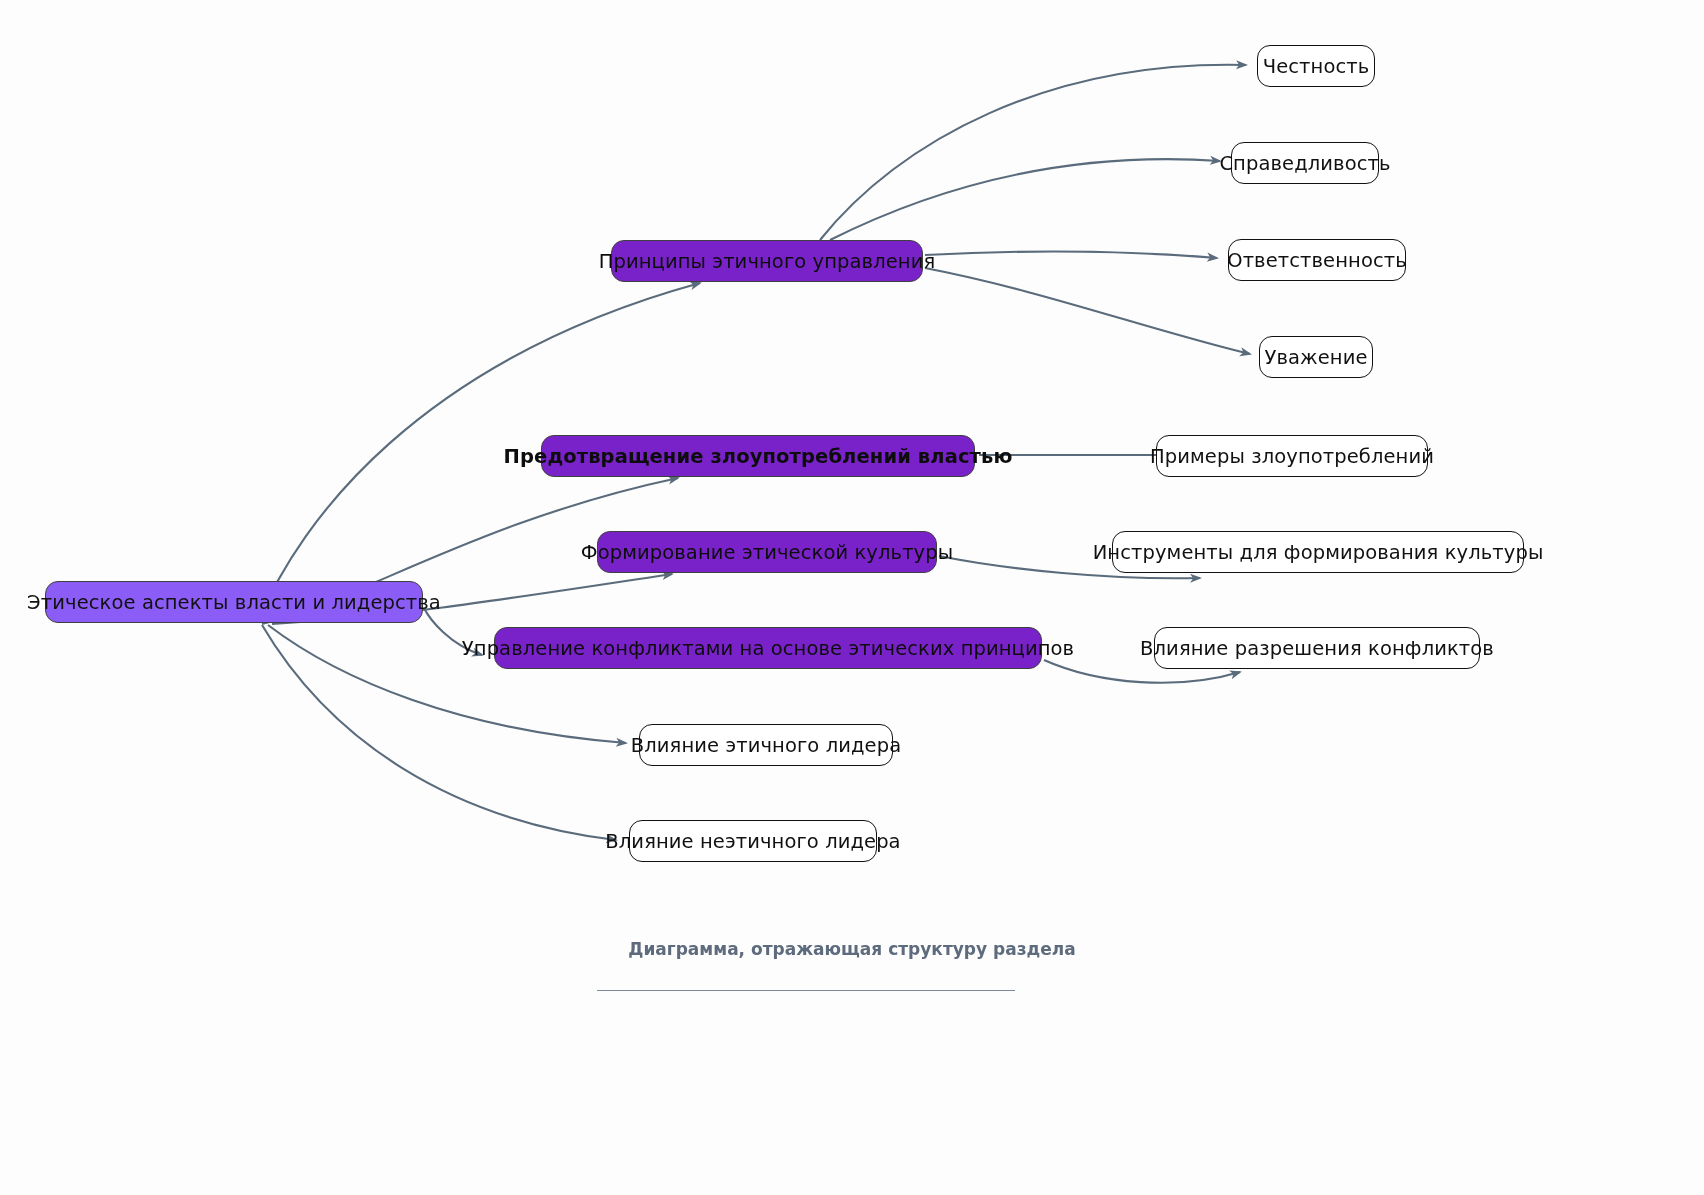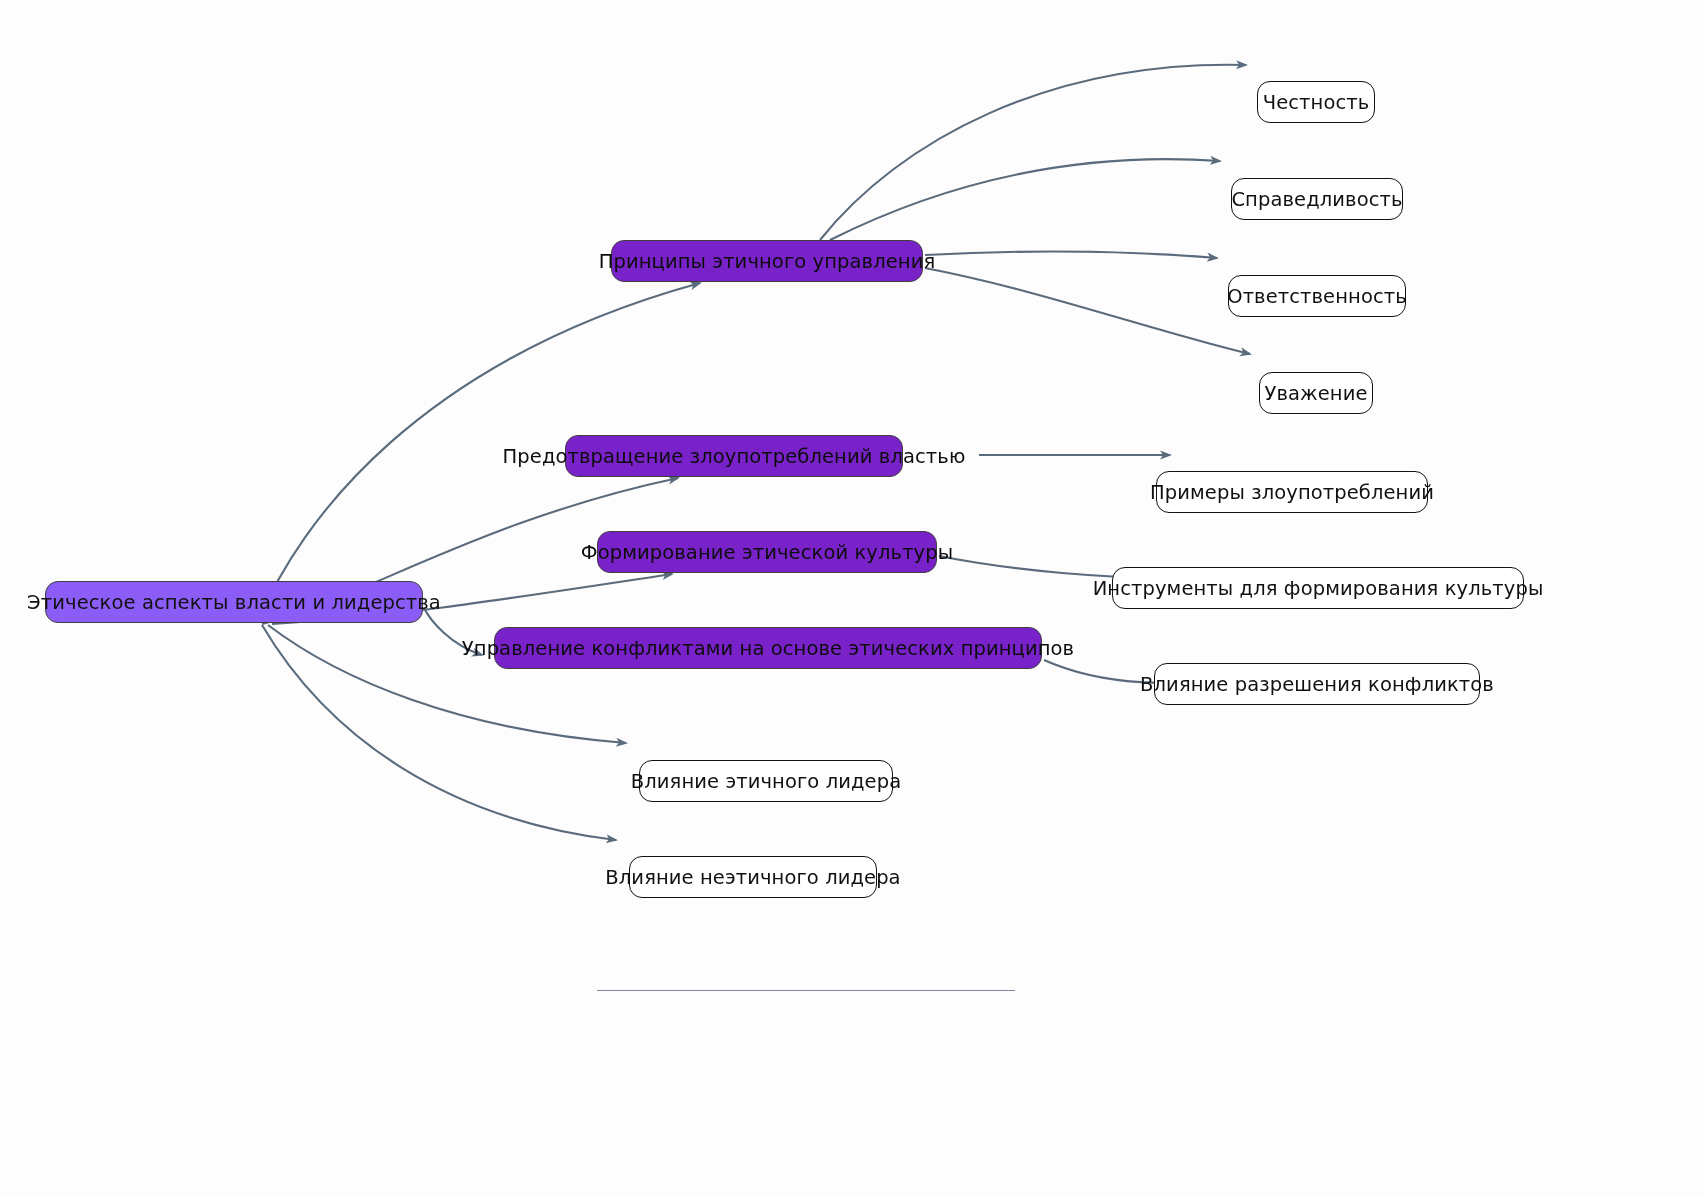--- a/index.html
+++ b/index.html
@@ -55,21 +55,20 @@
     padding: 0 28px;
   }
   .node-leaf {
     background: #ffffff;
     border: 1.7px solid #111111;
     border-radius: 13px;
     color: #111111;
     font-size: 19.5px;
     height: 42px;
     padding: 12px 16px;
-    margin-top: 36px;
   }
   .caption {
     position: absolute;
     width: 100%;
     text-align: center;
     color: #5d6b7d;
     font-weight: bold;
     font-size: 17px;
     line-height: 22px;
     font-family: "DejaVu Sans", sans-serif;
@@ -116,33 +115,33 @@
       </g>
   </svg>
 
   <div id="nodes">
       <div class="node node-root" style="left: 45px; top: 581px; width: 378px;">
         <span>Этическое аспекты власти и лидерства</span>
       </div>
       <div class="node node-branch" style="left: 611px; top: 240px; width: 312px;">
         <span>Принципы этичного управления</span>
       </div>
-      <div class="node node-branch" style="left: 565px; top: 435px; width: 338px;">
+      <div class="node node-branch" style="left: 541px; top: 435px; width: 434px; font-weight: bold;">
         <span>Предотвращение злоупотреблений властью</span>
       </div>
       <div class="node node-branch" style="left: 597px; top: 531px; width: 340px;">
         <span>Формирование этической культуры</span>
       </div>
       <div class="node node-branch" style="left: 494px; top: 627px; width: 548px;">
         <span>Управление конфликтами на основе этических принципов</span>
       </div>
       <div class="node node-leaf" style="left: 1257px; top: 45px; width: 118px;">
         <span>Честность</span>
       </div>
-      <div class="node node-leaf" style="left: 1231px; top: 142px; width: 172px;">
+      <div class="node node-leaf" style="left: 1231px; top: 142px; width: 148px;">
         <span>Справедливость</span>
       </div>
       <div class="node node-leaf" style="left: 1228px; top: 239px; width: 178px;">
         <span>Ответственность</span>
       </div>
       <div class="node node-leaf" style="left: 1259px; top: 336px; width: 114px;">
         <span>Уважение</span>
       </div>
       <div class="node node-leaf" style="left: 1156px; top: 435px; width: 272px;">
         <span>Примеры злоупотреблений</span>
@@ -155,18 +154,19 @@
       </div>
       <div class="node node-leaf" style="left: 639px; top: 724px; width: 254px;">
         <span>Влияние этичного лидера</span>
       </div>
       <div class="node node-leaf" style="left: 629px; top: 820px; width: 248px;">
         <span>Влияние неэтичного лидера</span>
       </div>
     </div>
 
   <div class="caption" style="left:0; top:938px;">
+    <div>Диаграмма, отражающая структуру раздела</div>
   </div>
 
   <div class="caption-rule" style="left:597px; top:990px; width:418px;"></div>
 
 
 </div>
 
 </body></html>

